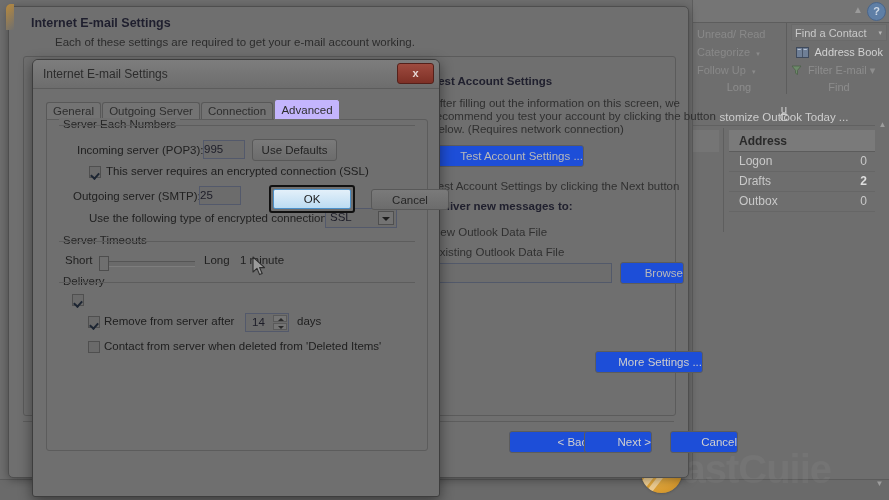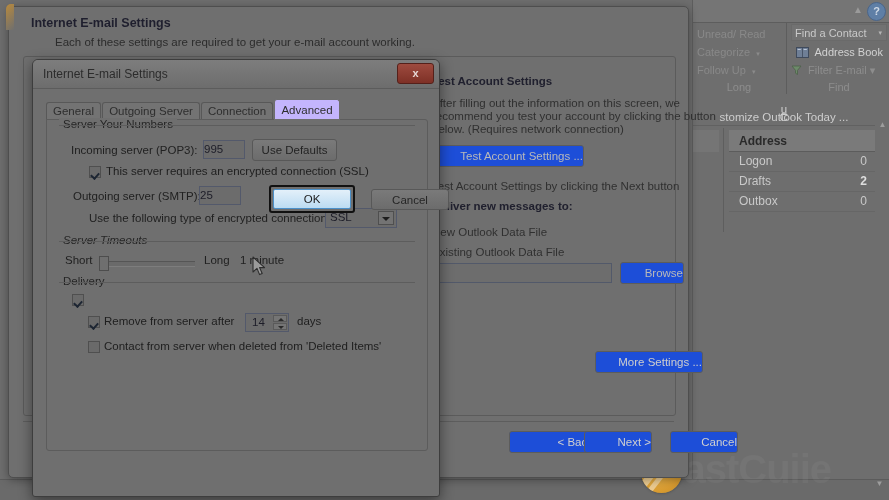--- a/index.html
+++ b/index.html
@@ -433,41 +433,41 @@
 
     <div class="tabstrip">
       <div class="tab" style="left:0px;width:55px;">General</div>
       <div class="tab" style="left:56px;width:98px;">Outgoing Server</div>
       <div class="tab" style="left:155px;width:72px;">Connection</div>
       <div class="tab active" style="left:228px;width:66px;">Advanced</div>
     </div>
 
     <div class="tabpage">
 
-      <div class="grp-title" style="left:12px;top:-2px;">Server Your Numbers</div>
+      <div class="grp-title" style="left:12px;top:-2px;">Server Each Numbers</div>
       <div class="grp-line" style="left:12px;top:5px;width:356px;"></div>
 
-      <div class="flabel" style="left:24px;top:24px;">Incoming server (POP3):</div>
+      <div class="flabel" style="left:30px;top:24px;">Incoming server (POP3):</div>
       <div class="tbox" style="left:156px;top:20px;width:42px;">995</div>
       <div class="btn" style="left:205px;top:19px;width:85px;">Use Defaults</div>
 
       <div class="cb checked" style="left:42px;top:46px;"></div>
       <div class="cbl" style="left:59px;top:45px;">This server requires an encrypted connection (SSL)</div>
 
       <div class="flabel" style="left:26px;top:70px;">Outgoing server (SMTP):</div>
       <div class="tbox" style="left:152px;top:66px;width:42px;">25</div>
       <div class="caret-bar"></div>
 
       <div class="flabel" style="left:42px;top:92px;">Use the following type of encrypted connection:</div>
       <div class="combo" style="left:278px;top:88px;width:72px;">
         <span class="val">SSL</span>
         <span class="arrowbox"></span>
       </div>
 
-      <div class="grp-title" style="left:12px;top:114px;font-style:italic;">Server Timeouts</div>
+      <div class="grp-title" style="left:12px;top:114px;">Server Timeouts</div>
       <div class="grp-line" style="left:12px;top:121px;width:356px;"></div>
 
       <div class="flabel" style="left:18px;top:134px;">Short</div>
       <div class="slider-track" style="left:58px;top:141px;width:90px;"></div>
       <div class="slider-thumb" style="left:52px;top:136px;"></div>
       <div class="flabel" style="left:157px;top:134px;">Long</div>
       <div class="flabel" style="left:193px;top:134px;">1 minute</div>
 
       <div class="grp-title" style="left:12px;top:155px;">Delivery</div>
       <div class="grp-line" style="left:12px;top:162px;width:356px;"></div>

